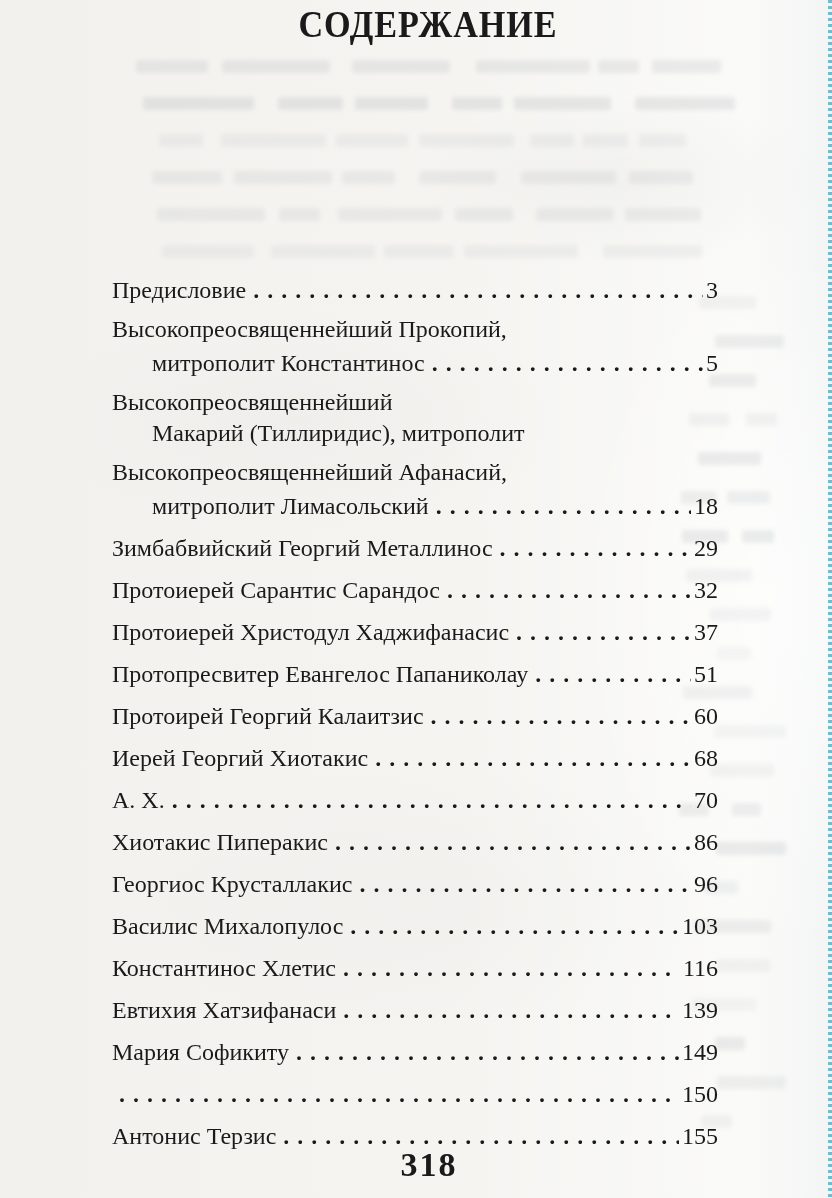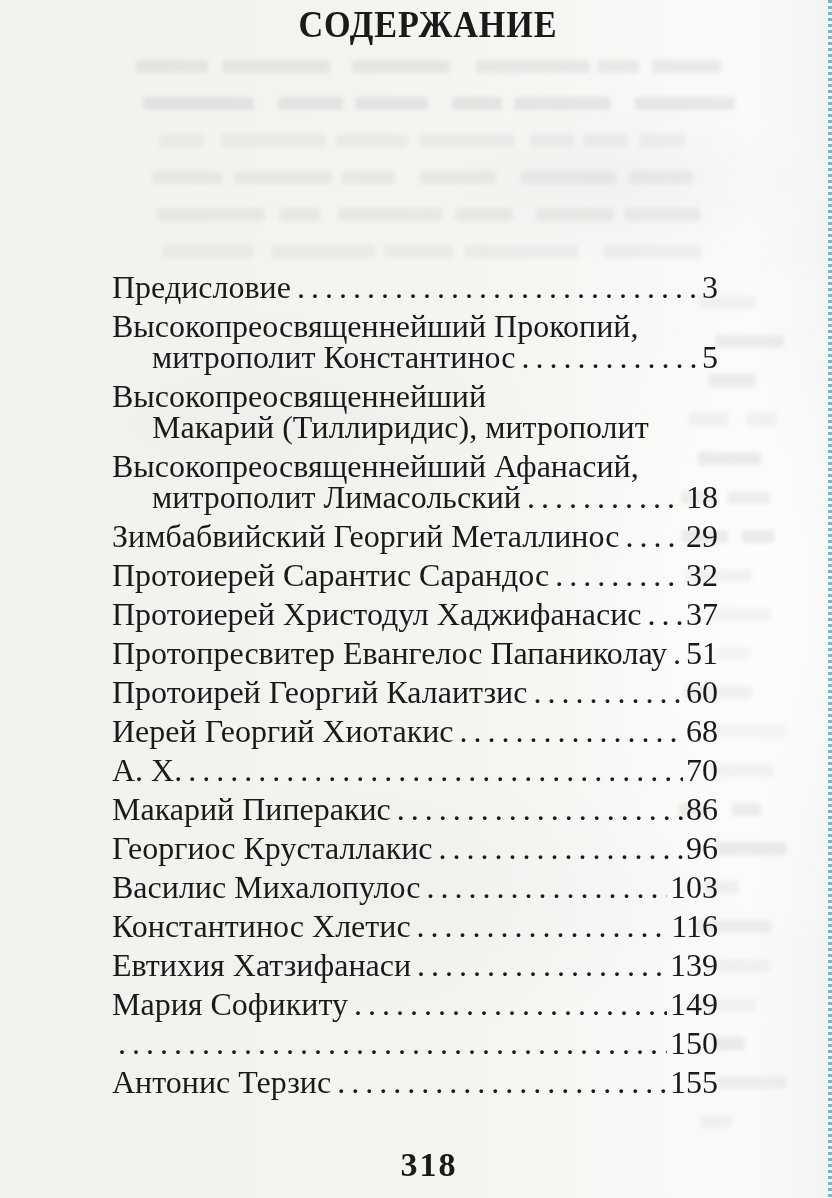--- a/index.html
+++ b/index.html
@@ -45,21 +45,21 @@
     font-weight: bold;
     letter-spacing: 1px;
     transform: translateX(13px) scaleX(0.9);
     white-space: nowrap;
   }
   .toc {
     position: absolute;
     left: 0;
     top: 272px;
     width: 606px;
-    font-size: 32px;
+    font-size: 24px;
   }
   .toc-entry {
     margin-bottom: 8px;
   }
   .toc-line {
     display: flex;
     align-items: baseline;
     line-height: 31px;
     white-space: nowrap;
   }
@@ -252,21 +252,21 @@
         </div>
         <div class="toc-entry">
           <div class="toc-line">
             <span class="entry-text">А. Х.</span>
             <span class="dots"></span>
             <span class="pnum">70</span>
           </div>
         </div>
         <div class="toc-entry">
           <div class="toc-line">
-            <span class="entry-text">Макарий Пиперакис</span>
+            <span class="entry-text">Хиотакис Пиперакис</span>
             <span class="dots"></span>
             <span class="pnum">86</span>
           </div>
         </div>
         <div class="toc-entry">
           <div class="toc-line">
             <span class="entry-text">Георгиос Крусталлакис</span>
             <span class="dots"></span>
             <span class="pnum">96</span>
           </div>

